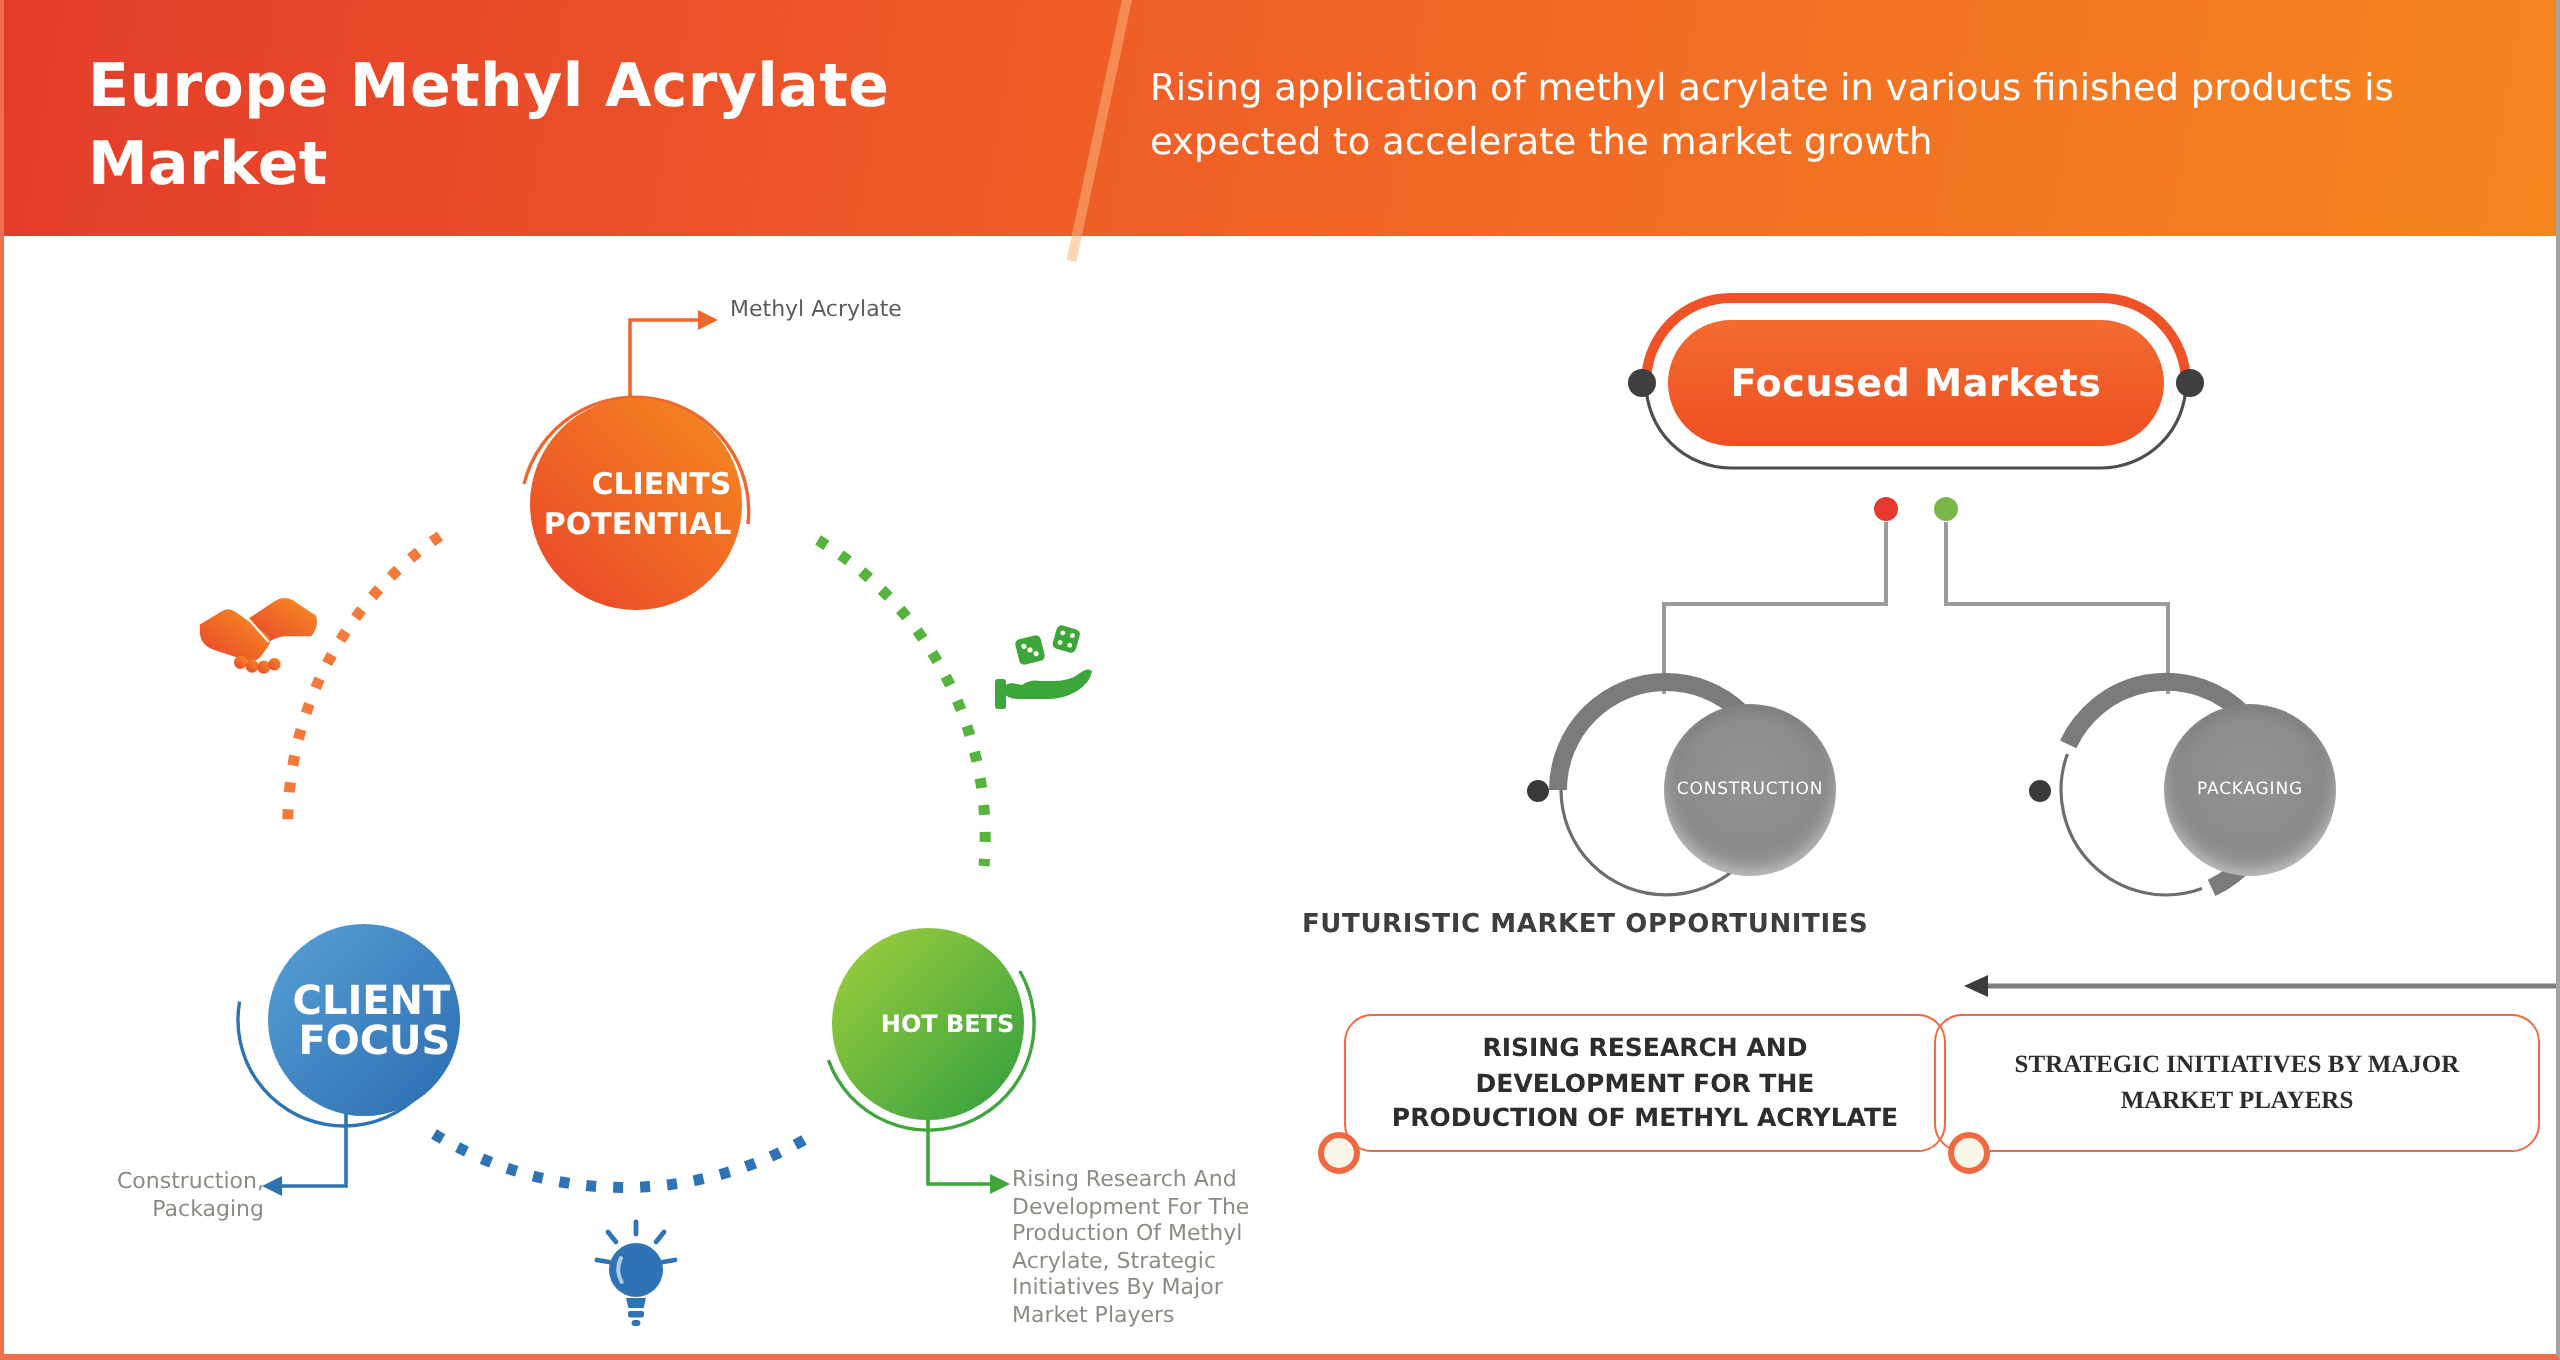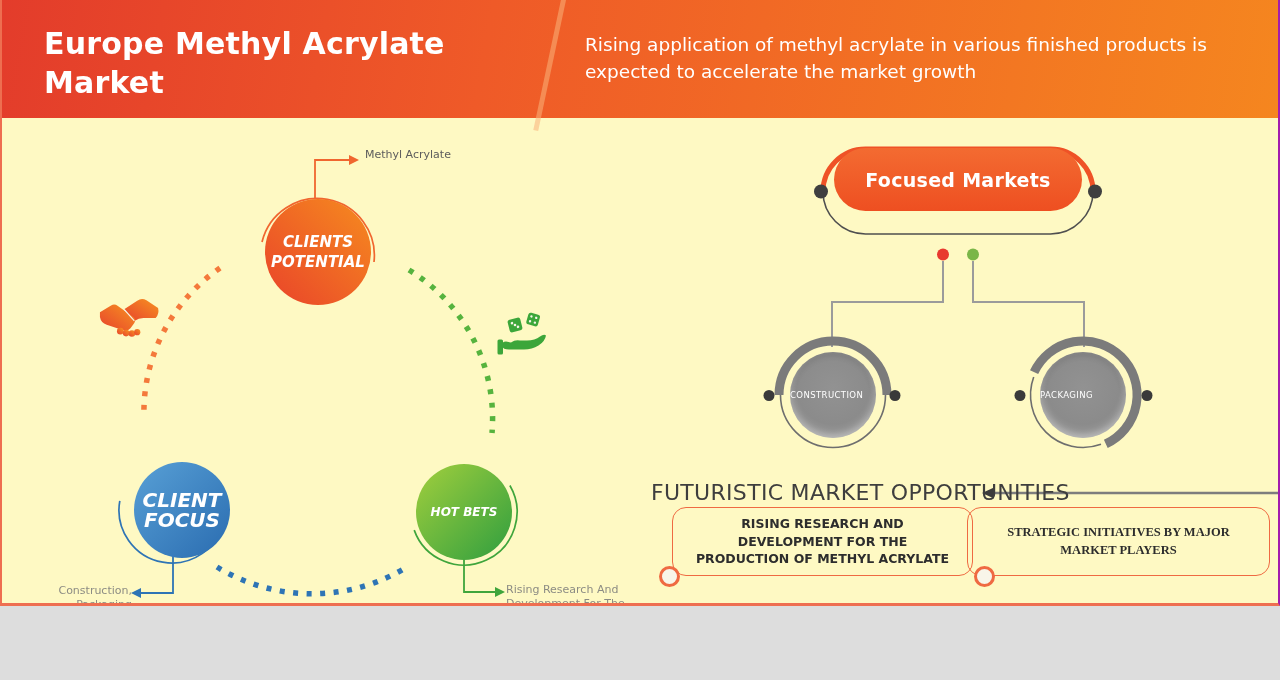--- a/index.html
+++ b/index.html
@@ -1,59 +1,59 @@
 <!DOCTYPE html>
 <html><head>
 <meta charset="utf-8">
 <style>
   * { margin:0; padding:0; box-sizing:border-box; }
   html,body { background:#ddd; }
   .page {
-    position:relative; width:1280px; height:606px; overflow:hidden;
-    background:#fef9c3;
-    border-left:2px solid #ee6e50; border-right:2px solid #a21caf; border-bottom:3px solid #ee6e50;
+    position:relative; width:1280px; height:680px; overflow:hidden;
+    background:#ffffff;
+    border-left:2px solid #ee6e50; border-right:2px solid #a3a3a3; border-bottom:3px solid #ee6e50;
     font-family:"DejaVu Sans","Liberation Sans",sans-serif;
   }
   
   .header { position:absolute; top:0; left:-2px; right:-2px; height:118px;
     background:linear-gradient(100deg,#e33c2b 0%, #ef5a28 38%, #f5861f 100%); }
   .header-stripe { position:absolute; left:548px; top:-10px; width:5px; height:142px;
     background:#f9b27a; opacity:.55; transform:rotate(12deg); }
   .header-title { position:absolute; left:44px; top:24px; width:470px;
     font-size:30px; font-weight:700; color:#fff; line-height:39px; letter-spacing:.2px; }
   .header-subtitle { position:absolute; left:575px; top:31px; width:690px;
-    font-size:18.5px; color:#fff; line-height:27px; font-weight:400;margin-left:10px; }
+    font-size:18.5px; color:#fff; line-height:27px; font-weight:400; }
   
   .circle { position:absolute; border-radius:50%; display:flex; align-items:center;
-    justify-content:center; text-align:center; color:#fff; font-weight:600;font-style:italic; }
+    justify-content:center; text-align:right; color:#fff; font-weight:600; }
   .c-orange { left:263px; top:199px; width:106px; height:106px; font-size:15px; line-height:20px;
     background:linear-gradient(45deg,#e9432a 0%, #f68b1f 100%); }
   .c-blue { left:132px; top:462px; width:96px; height:96px; font-size:20px; line-height:20px;
     background:linear-gradient(135deg,#58a0d6 0%, #2a6cb0 100%); }
   .c-green { left:414px; top:464px; width:96px; height:96px; font-size:12px; line-height:20px;
     background:linear-gradient(135deg,#a2cf3d 0%, #2f9e3f 100%); }
   .circle span { width:90%; }
   
   .callout { position:absolute; font-size:11px; color:#8c8c84; line-height:13.5px; }
   .callout-methyl { left:363px; top:148px; width:130px; color:#5c5c5c; }
   .callout-cf { left:28px; top:584px; width:102px; text-align:right; }
   .callout-hb { left:504px; top:583px; width:120px; }
   
-  .pill { position:absolute; left:832px; top:148px; width:248px; height:63px; border-radius:32px;
+  .pill { position:absolute; left:832px; top:160px; width:248px; height:63px; border-radius:32px;
     background:linear-gradient(180deg,#f36b31,#ee4f21); display:flex; align-items:center;
     justify-content:center; color:#fff; font-weight:700; font-size:19px; letter-spacing:.3px; }
   .market-circle { position:absolute; width:86px; height:86px; border-radius:50%;
-    display:flex; align-items:center; text-align:center;
+    display:flex; align-items:center; justify-content:center; text-align:center;
     color:#fff; font-size:8.5px; letter-spacing:.4px; font-weight:500;
     background:radial-gradient(circle at 50% 42%, #929292 0%, #8b8b8b 55%, #a0a0a0 82%, #8f8f8f 100%);
-    box-shadow: inset 0 -3px 6px rgba(255,255,255,.35), inset 0 3px 6px rgba(0,0,0,.12); }
+    box-shadow: inset 0 -3px 6px rgba(255,255,255,.35), inset 0 3px 6px rgba(0,0,0,.12); margin-left: 42px; }
   .mc-construction { left:788px; top:352px; }
   .mc-packaging { left:1038px; top:352px; }
-  .opp-heading { position:absolute; left:649px; top:480px; font-size:22px; color:#3e3e3e;
-    letter-spacing:.3px; font-weight:400; }
+  .opp-heading { position:absolute; left:649px; top:455px; font-size:13px; color:#3e3e3e;
+    letter-spacing:.3px; font-weight:700; }
   .opp-box { position:absolute; top:507px; height:69px; border:1.6px solid #ef6a42;
     border-radius:14px; display:flex; align-items:center; justify-content:center;
     text-align:center; font-weight:700; font-size:12.5px; color:#2d2d2d; line-height:17.5px; }
   .opp-box-1 { left:650px; width:301px; padding:0 22px;margin-left:20px; }
   .opp-box-2 { left:965px; width:303px; padding:0 36px;font-family:Liberation Serif, serif; }
   .ring { position:absolute; top:566px; width:21px; height:21px; border:3px solid #ef6a42;
     border-radius:50%; background:#f8f5e9; }
   .ring-1 { left:657px; }
   .ring-2 { left:972px; }
   

